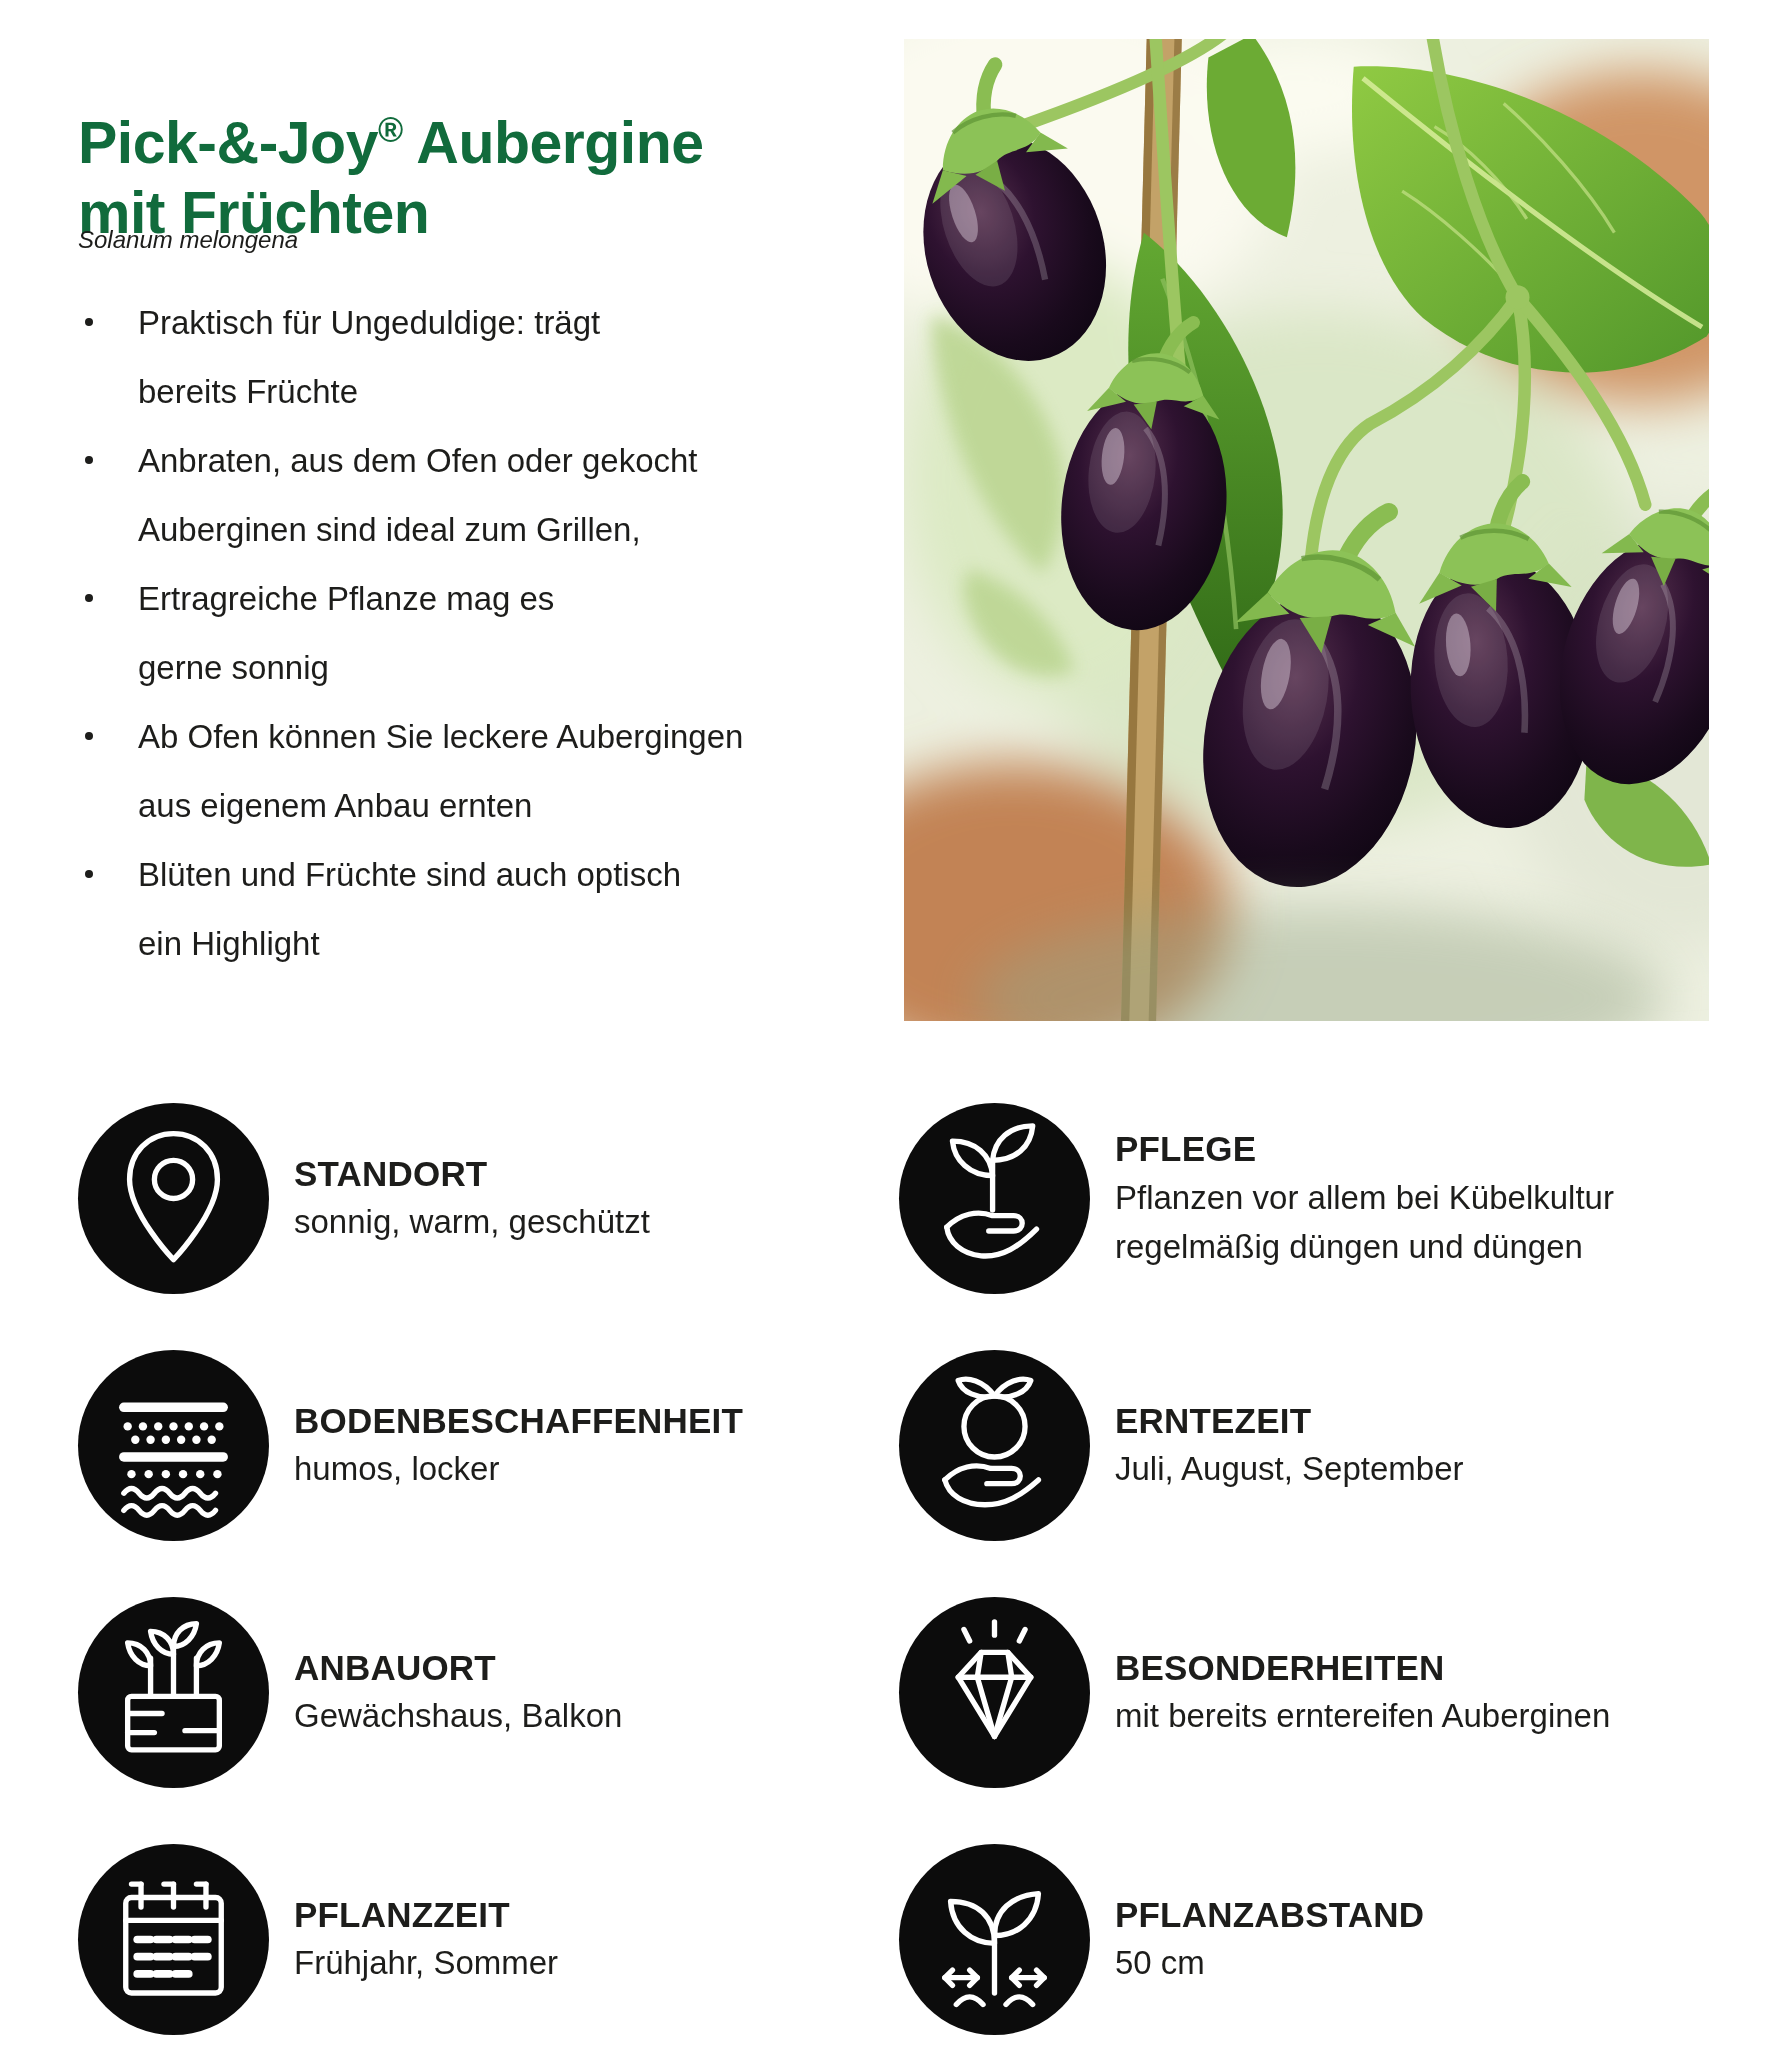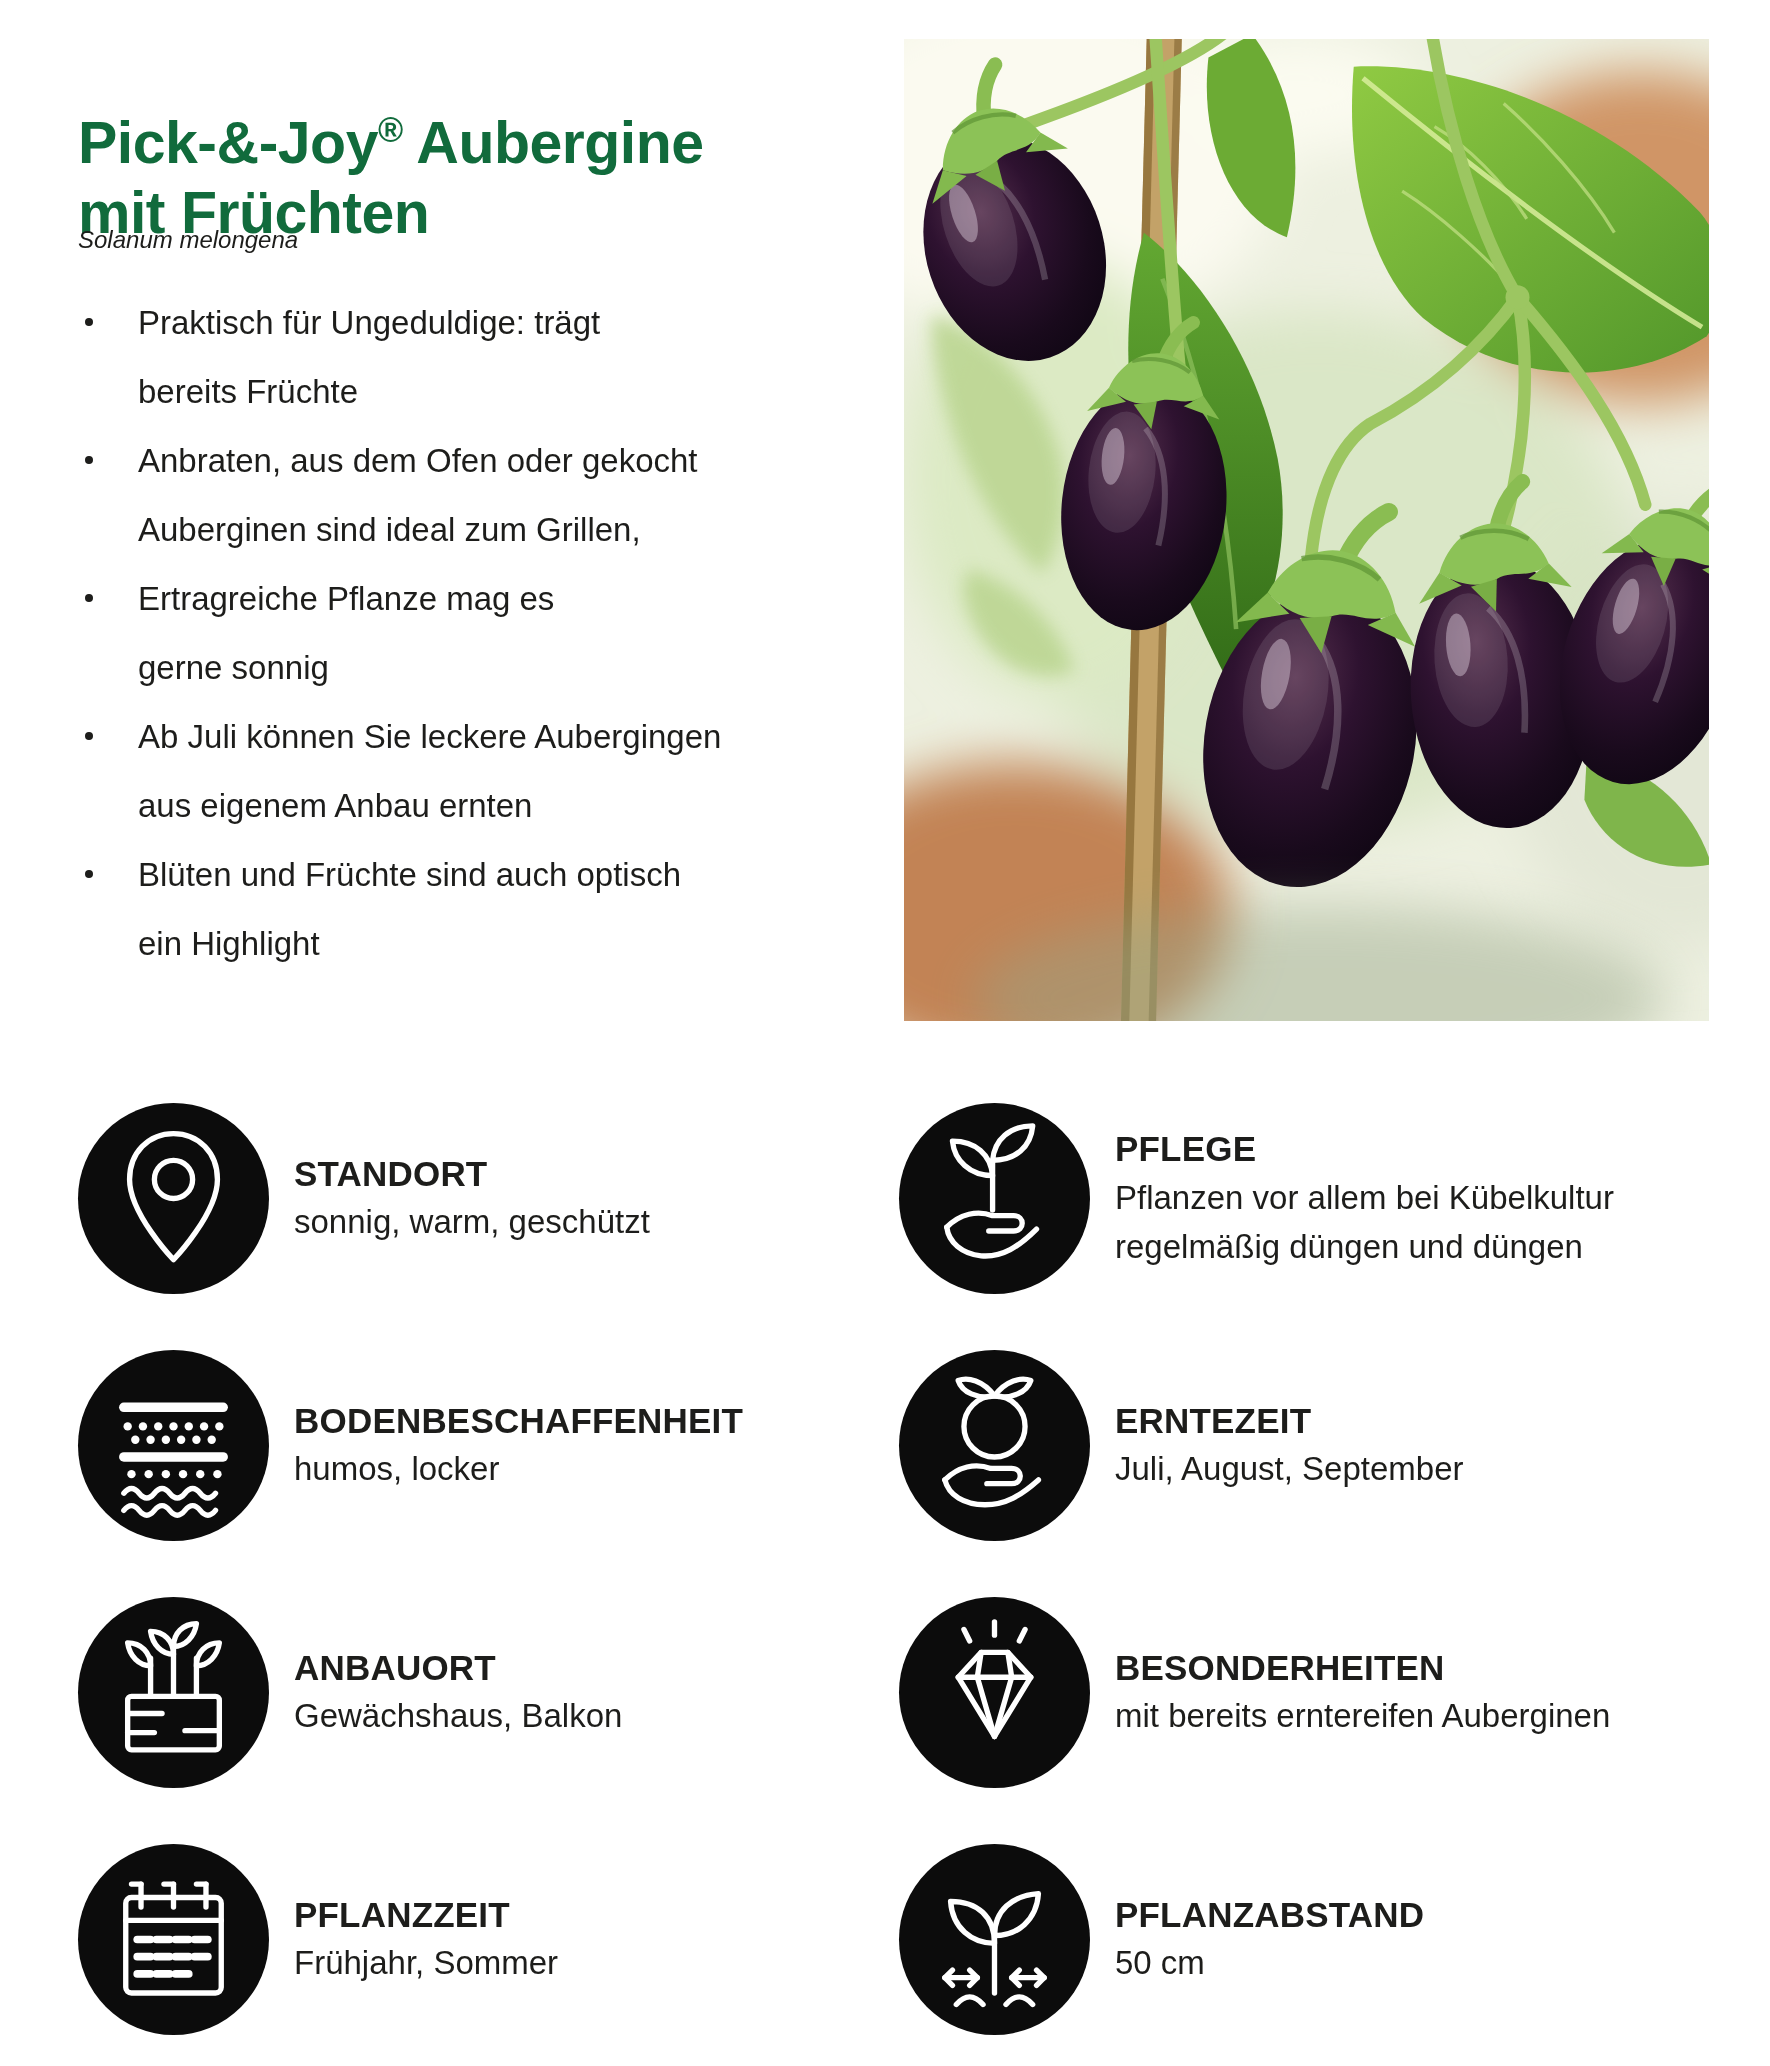--- a/index.html
+++ b/index.html
@@ -68,21 +68,21 @@
     </li>
     <li>
       <div class="bl">Anbraten, aus dem Ofen oder gekocht</div>
       <div class="bl">Auberginen sind ideal zum Grillen,</div>
     </li>
     <li>
       <div class="bl">Ertragreiche Pflanze mag es</div>
       <div class="bl">gerne sonnig</div>
     </li>
     <li>
-      <div class="bl">Ab Juli können Sie leckere Aubergingen</div>
+      <div class="bl">Ab Ofen können Sie leckere Aubergingen</div>
       <div class="bl">aus eigenem Anbau ernten</div>
     </li>
     <li>
       <div class="bl">Blüten und Früchte sind auch optisch</div>
       <div class="bl">ein Highlight</div>
     </li>
   </ul>
 
   <div class="photo">
     <svg viewBox="0 0 1795 2130" preserveAspectRatio="none">

